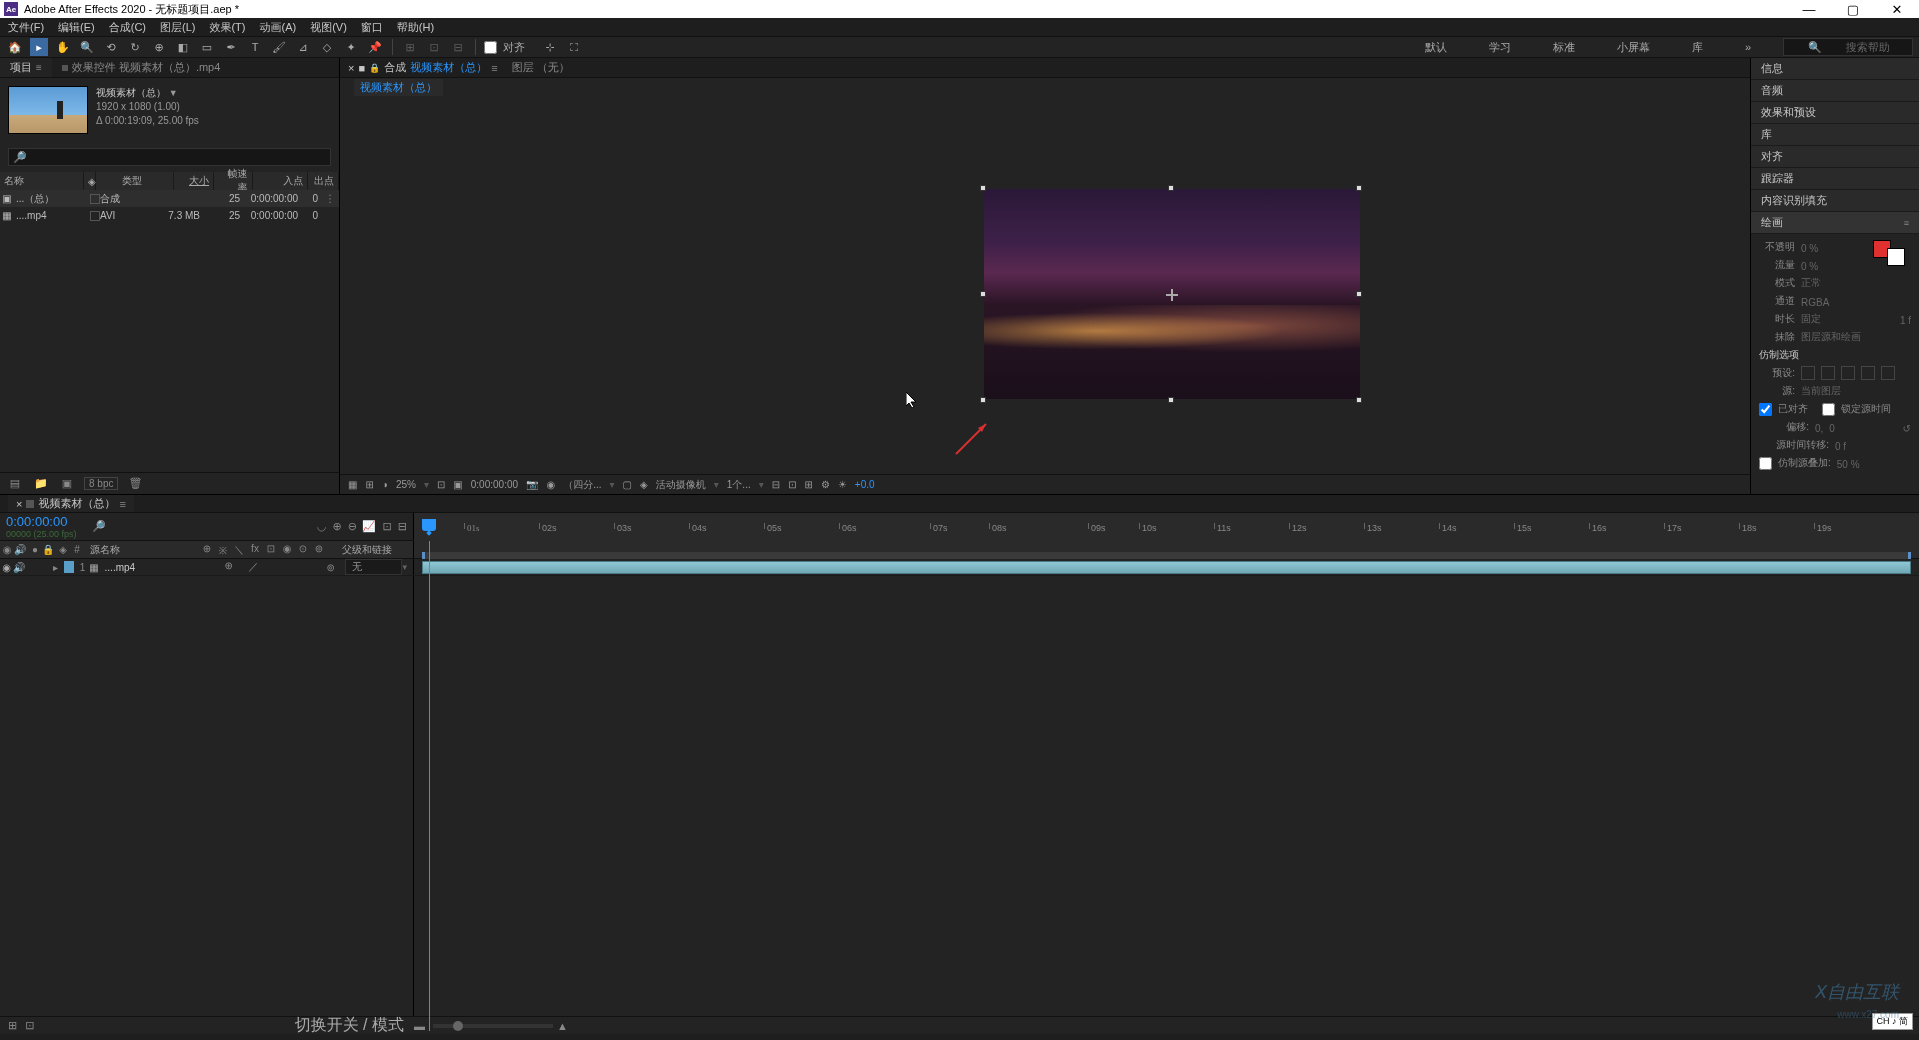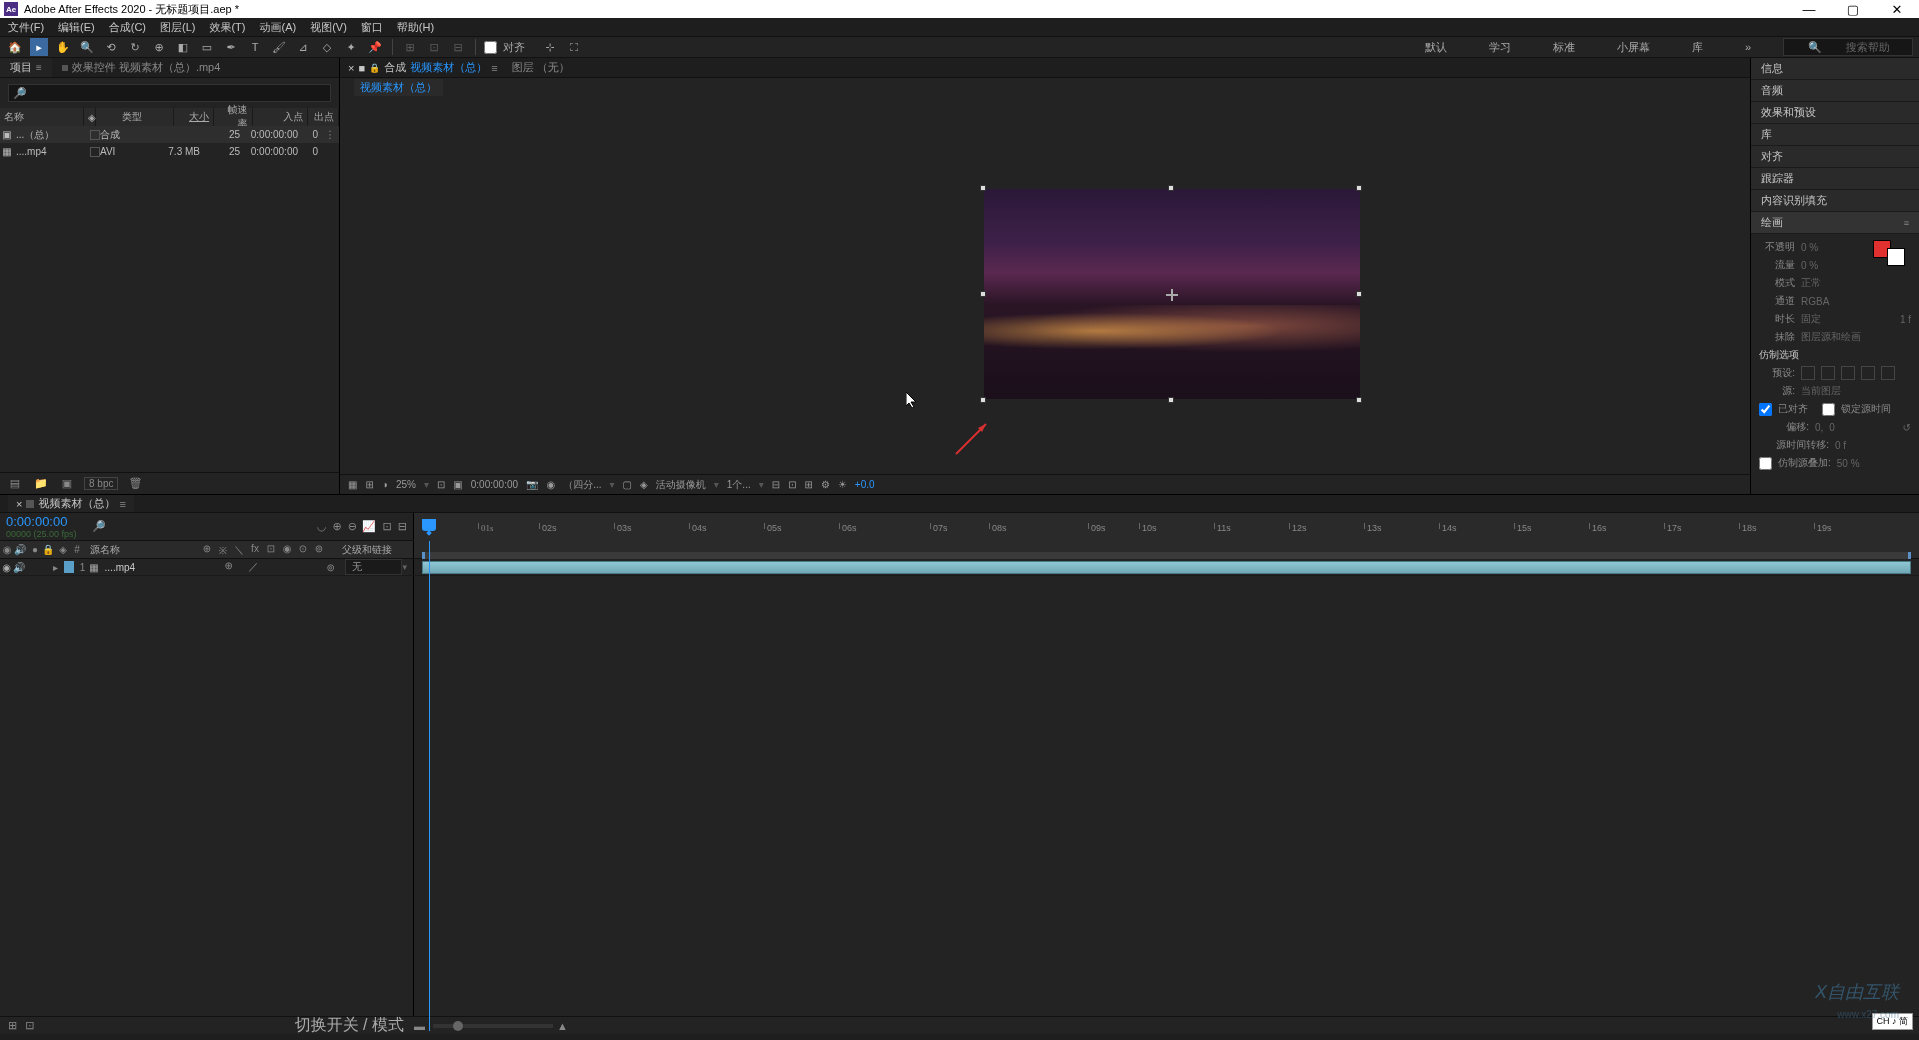--- a/index.html
+++ b/index.html
@@ -101,21 +101,21 @@
 .viewer-footer .vf-btn { color: #999; cursor: pointer; }
 .viewer-footer .vf-sep { color: #555; }
 .viewer-footer .exposure { color: #2997ff; }
 
 
 .right-panels { width: 168px; background: #232323; display: flex; flex-direction: column; }
 .rp-tab { height: 22px; display: flex; align-items: center; padding: 0 10px; font-size: 11px; color: #c8c8c8; border-bottom: 1px solid #1a1a1a; background: #2a2a2a; }
 .rp-tab.active { background: #333; }
 .rp-tab .rp-menu { margin-left: auto; color: #888; font-size: 9px; }
 .paint-body { padding: 6px 8px; font-size: 10px; color: #888; }
-.paint-row { display: flex; align-items: center; margin-bottom: 4px; gap: 6px; }
+.paint-row { display: flex; align-items: flex-end; margin-bottom: 4px; gap: 6px; }
 .paint-row .plabel { width: 36px; text-align: right; }
 .paint-row .pval { color: #666; }
 .swatch { width: 18px; height: 18px; border: 1px solid #000; }
 .swatch.red { background: #e03030; }
 .swatch.white { background: #fff; }
 .paint-swatches { display: flex; gap: 2px; position: relative; }
 .ch-indicator { position: absolute; right: 6px; bottom: 4px; background: #fff; color: #000; font-size: 9px; padding: 1px 4px; border: 1px solid #999; }
 
 
 .timeline-section { height: 540px; background: #232323; border-top: 1px solid #000; display: flex; flex-direction: column; position: relative; }
@@ -246,20 +246,28 @@
     <div class="panel-tabs">
       <div class="panel-tab active">
         <span>项目</span>
         <span class="menu-icon">≡</span>
       </div>
       <div class="panel-tab secondary">
         <span style="width:6px;height:6px;background:#555;display:inline-block"></span>
         <span>效果控件 视频素材（总）.mp4</span>
       </div>
     </div>
+    <div class="project-info">
+      <div class="thumb"></div>
+      <div class="proj-meta">
+        <div><span class="pname">视频素材（总）</span> <span class="arrow">▼</span></div>
+        <div>1920 x 1080 (1.00)</div>
+        <div>Δ 0:00:19:09, 25.00 fps</div>
+      </div>
+    </div>
     <div class="proj-search">
         <span>🔎</span>
       </div>
     <div class="proj-header">
       <div class="ph-col ph-name">名称</div>
       <div class="ph-col ph-kind">◈</div>
       <div class="ph-col ph-type">类型</div>
       <div class="ph-col ph-size">大小</div>
       <div class="ph-col ph-fps">帧速率</div>
       <div class="ph-col ph-in">入点</div>
@@ -477,21 +485,21 @@
           <span>⊖</span>
           <span>📈</span>
           <span>⊡</span>
           <span>⊟</span>
         </div>
       </div>
     </div>
     <div class="tl-ruler-area">
       <div class="tl-playhead"></div>
       <div class="tl-ruler" id="ruler">
-          <div class="tl-tick" style="left: 64px; font-family: Liberation Serif, serif;">01s</div>
+          <div class="tl-tick" style="left: 50px; font-family: Liberation Serif, serif;">01s</div>
           <div class="tl-tick" style="left: 125px;">02s</div>
           <div class="tl-tick" style="left: 200px;">03s</div>
           <div class="tl-tick" style="left: 275px;">04s</div>
           <div class="tl-tick" style="left: 350px;">05s</div>
           <div class="tl-tick" style="left: 425px;">06s</div>
           <div class="tl-tick" style="left: 516px;">07s</div>
           <div class="tl-tick" style="left: 575px;">08s</div>
           <div class="tl-tick" style="left: 674px;">09s</div>
           <div class="tl-tick" style="left: 725px;">10s</div>
           <div class="tl-tick" style="left: 800px;">11s</div>

